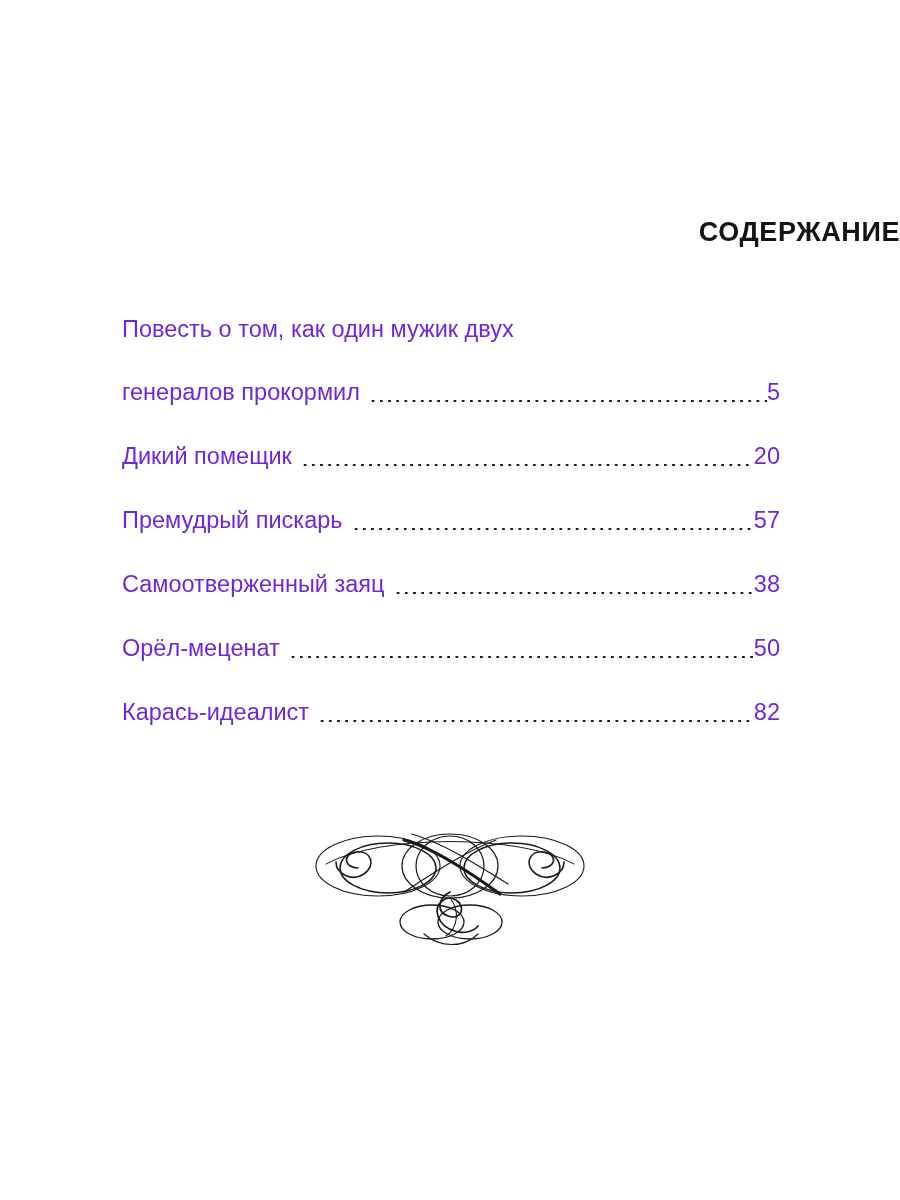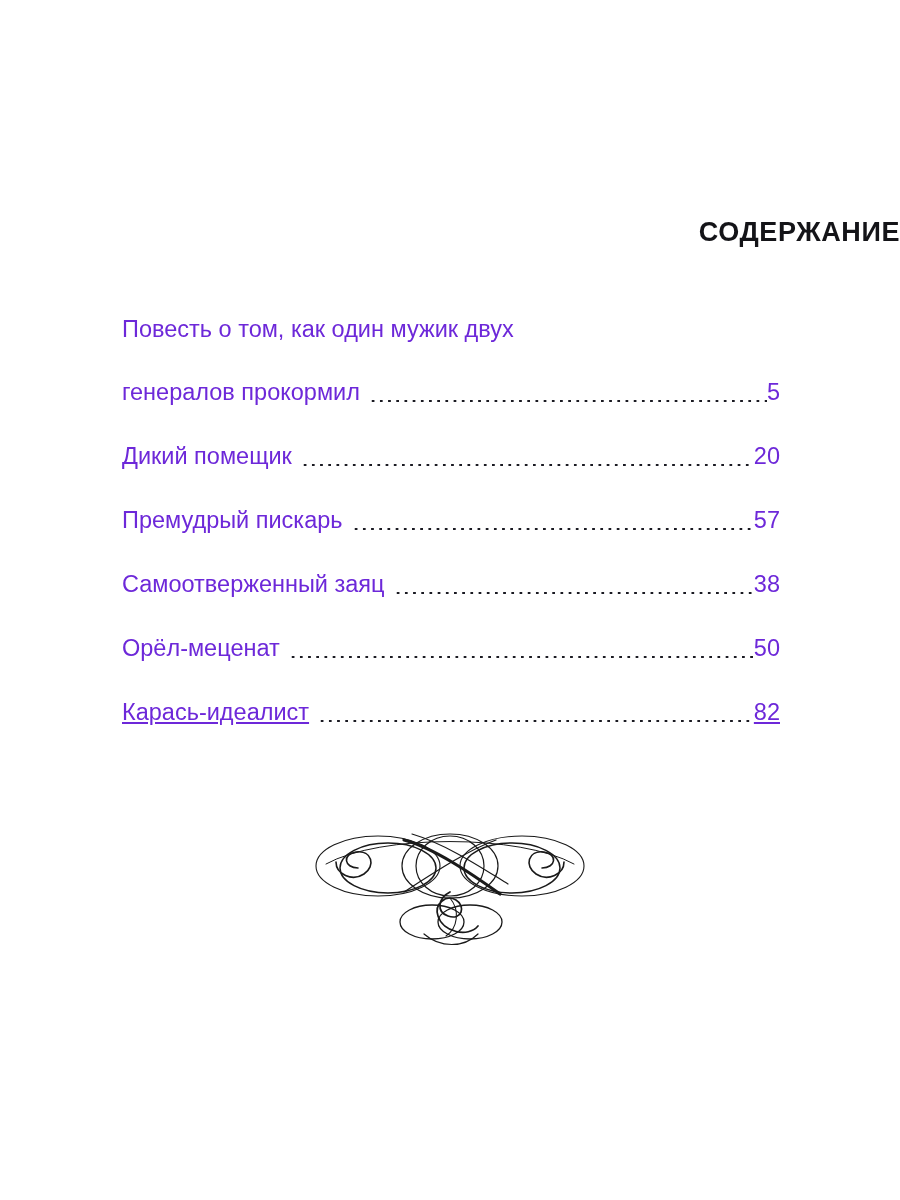--- a/index.html
+++ b/index.html
@@ -46,21 +46,20 @@
 
   .toc-entry {
     position: relative;
     margin-bottom: 29px;
     font-size: 23.5px;
     line-height: 35px;
     color: #6d28d9;
   }
   .toc-entry:last-child {
     margin-bottom: 0;
-    text-decoration: underline;
   }
 
   
   .row {
     display: flex;
     align-items: flex-end;
     width: 658px;
     margin-top: 28px;
   }
   .row-text {

